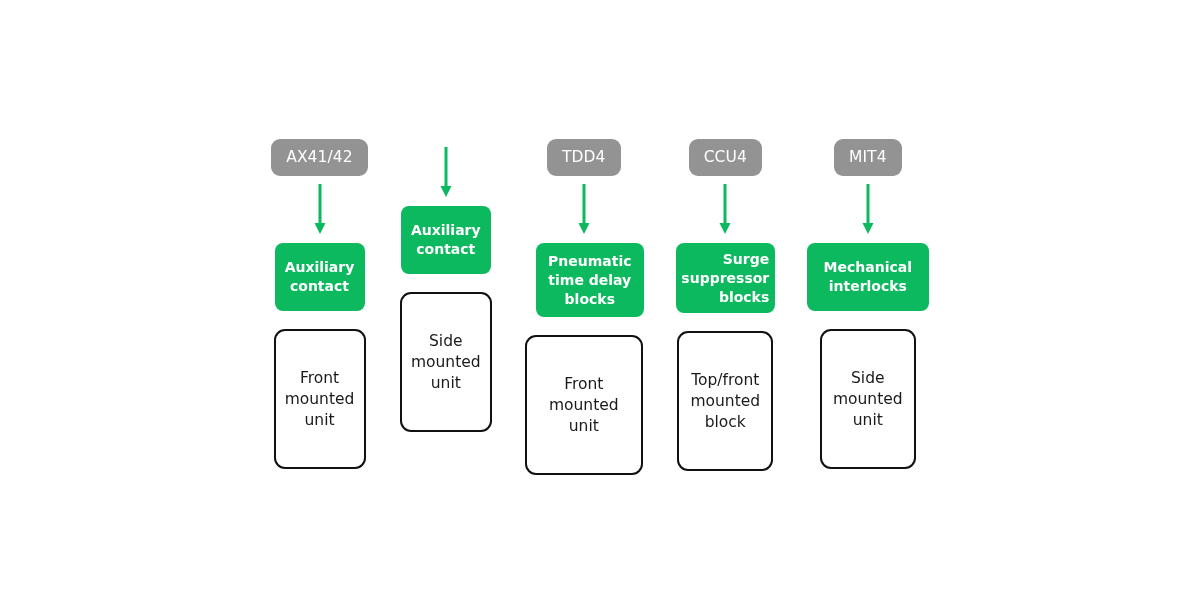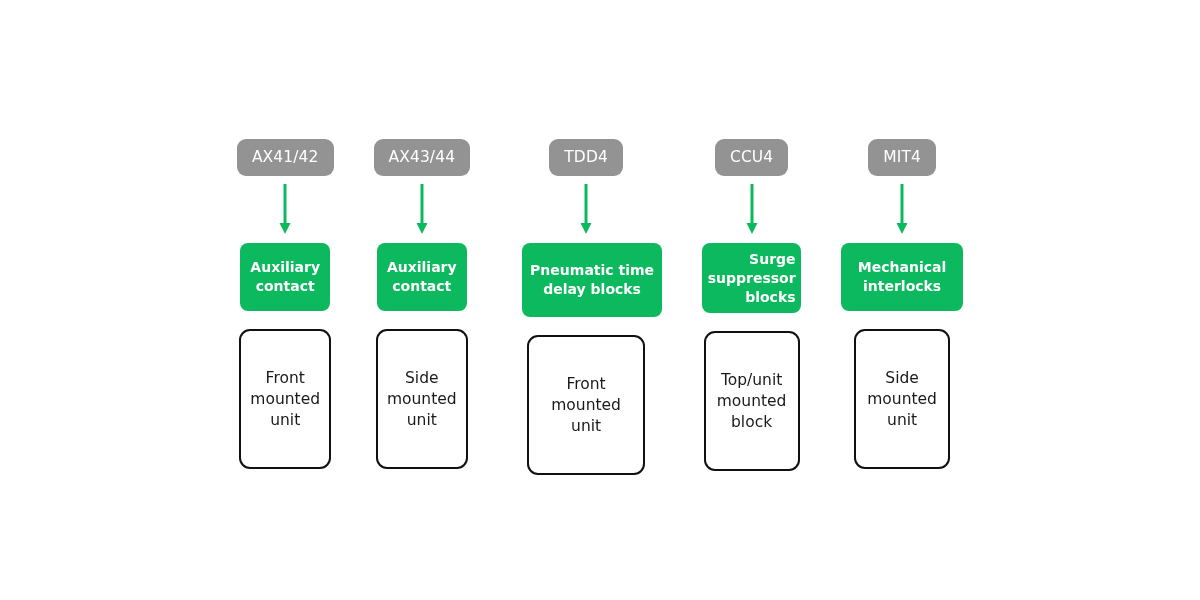--- a/index.html
+++ b/index.html
@@ -24,21 +24,21 @@
   .columns {
     position: absolute;
     left: 0;
     top: 0;
     width: 1200px;
     height: 600px;
     display: flex;
     flex-direction: row;
     align-items: flex-start;
     justify-content: center;
-    gap: 40px;
+    gap: 32px;
     padding-top: 139px;
     box-sizing: border-box;
   }
 
   .column {
     display: flex;
     flex-direction: column;
     align-items: center;
   }
 
@@ -97,21 +97,21 @@
     text-align: center;
     box-sizing: border-box;
     padding: 16px 6px;
     margin-top: 18px;
     height: 140px;
   }
 
   
   .col-0 .product-box { width: 90px;  height: 68px; }
   .col-1 .product-box { width: 90px;  height: 68px; }
-  .col-2 .product-box { width: 140px; height: 74px; margin-left: 12px; }
+  .col-2 .product-box { width: 108px; height: 74px; margin-left: 12px; }
   .col-3 .product-box { width: 99px;  height: 70px; text-align: right; }
   .col-4 .product-box { width: 122px;  height: 68px; }
 
   .col-0 .mount-box { width: 92px; }
   .col-1 .mount-box { width: 92px; }
   .col-2 .mount-box { width: 118px; }
   .col-3 .mount-box { width: 96px; }
   .col-4 .mount-box { width: 96px; }
 </style>
 </head>
@@ -124,21 +124,20 @@
       <div class="code-pill">AX41/42</div>
       <svg class="arrow" viewBox="0 0 16 51">
         <line x1="8" y1="0" x2="8" y2="41" stroke="#0cb95e" stroke-width="3"></line>
         <polygon points="8,50 2.5,39 13.5,39" fill="#0cb95e"></polygon>
       </svg>
       <div class="product-box">Auxiliary contact</div>
       <div class="mount-box">Front mounted unit</div>
     </div>
 
     <div class="column col-1">
-      <div class="code-pill">AX43/44</div>
       <svg class="arrow" viewBox="0 0 16 51">
         <line x1="8" y1="0" x2="8" y2="41" stroke="#0cb95e" stroke-width="3"></line>
         <polygon points="8,50 2.5,39 13.5,39" fill="#0cb95e"></polygon>
       </svg>
       <div class="product-box">Auxiliary contact</div>
       <div class="mount-box">Side mounted unit</div>
     </div>
 
     <div class="column col-2">
       <div class="code-pill">TDD4</div>
@@ -150,21 +149,21 @@
       <div class="mount-box">Front mounted unit</div>
     </div>
 
     <div class="column col-3">
       <div class="code-pill">CCU4</div>
       <svg class="arrow" viewBox="0 0 16 51">
         <line x1="8" y1="0" x2="8" y2="41" stroke="#0cb95e" stroke-width="3"></line>
         <polygon points="8,50 2.5,39 13.5,39" fill="#0cb95e"></polygon>
       </svg>
       <div class="product-box">Surge suppressor blocks</div>
-      <div class="mount-box">Top/unit mounted block</div>
+      <div class="mount-box">Top/front mounted block</div>
     </div>
 
     <div class="column col-4">
       <div class="code-pill">MIT4</div>
       <svg class="arrow" viewBox="0 0 16 51">
         <line x1="8" y1="0" x2="8" y2="41" stroke="#0cb95e" stroke-width="3"></line>
         <polygon points="8,50 2.5,39 13.5,39" fill="#0cb95e"></polygon>
       </svg>
       <div class="product-box">Mechanical interlocks</div>
       <div class="mount-box">Side mounted unit</div>

